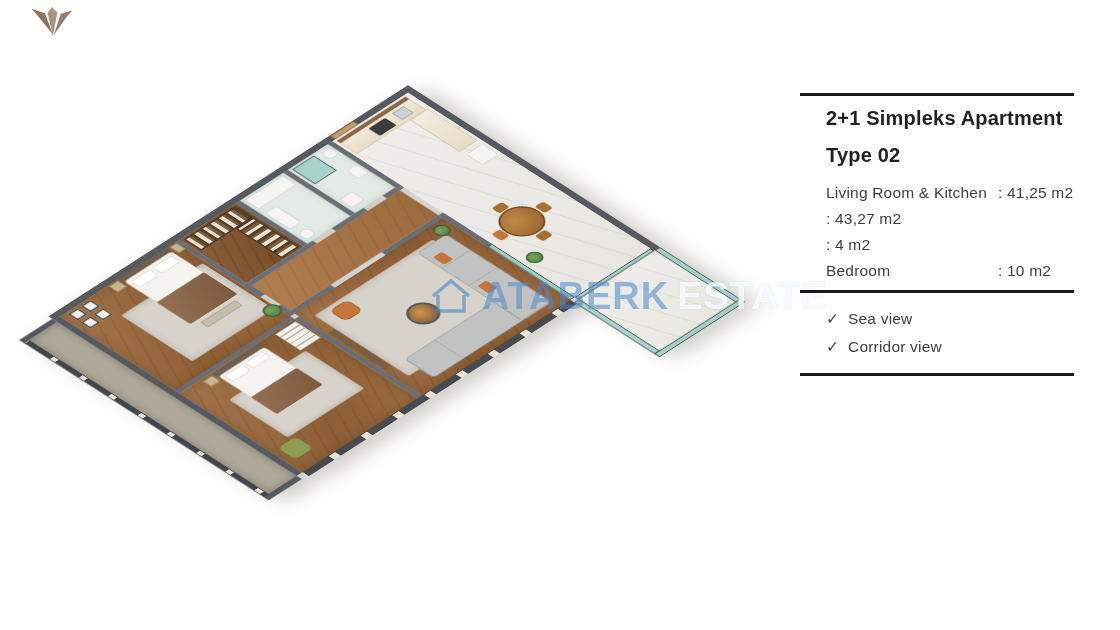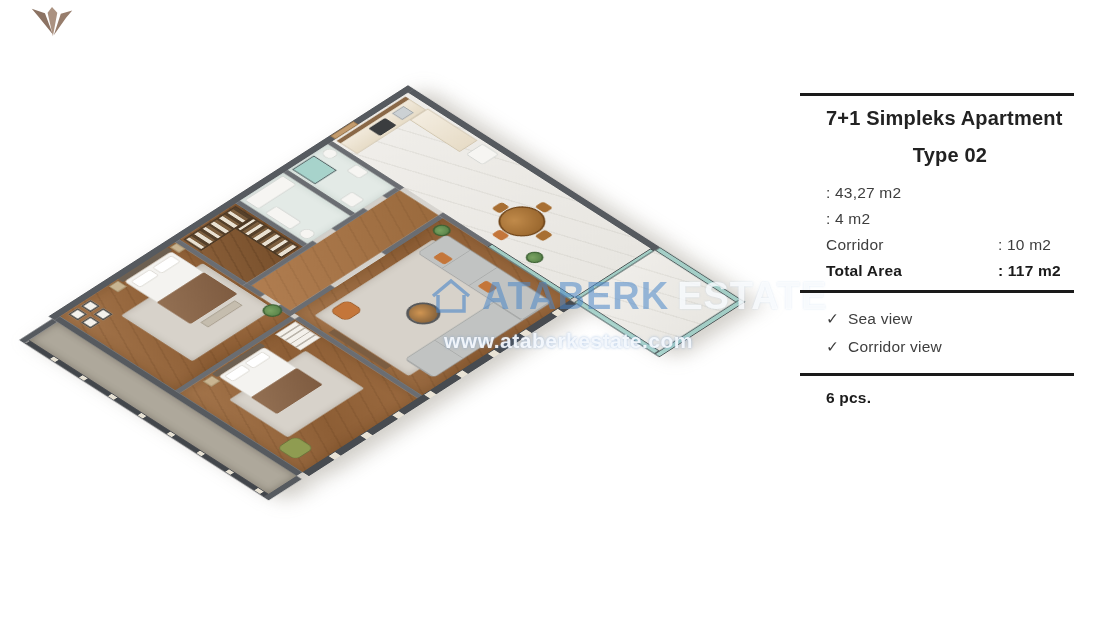--- a/index.html
+++ b/index.html
@@ -53,21 +53,21 @@
   .wm-ataberk{color:rgba(74,134,200,0.55);}
   .wm-estate{color:rgba(255,255,255,0.78);text-shadow:0 0 2px rgba(150,185,225,0.35);}
   .wm-url{margin-top:13px;margin-left:16px;font-weight:700;font-size:21px;letter-spacing:0.5px;
           color:rgba(246,250,254,0.92);text-shadow:0 0 3px rgba(105,150,205,0.55);}
 
   
   .panel{position:absolute;left:800px;top:93px;width:274px;z-index:3;color:#3e3e3e;}
   .rule{height:3px;background:#1a1a1a;}
   .panel-inner{padding-left:26px;}
   .panel-title{margin:12px 0 0;font-size:20px;font-weight:700;color:#222222;letter-spacing:0.2px;line-height:1.05;}
-  .panel-subtitle{margin:16px 0 0;font-size:20px;font-weight:700;color:#222222;letter-spacing:0.2px;line-height:1.05;text-align:center;}
+  .panel-subtitle{margin:16px 0 0;font-size:20px;font-weight:700;color:#222222;letter-spacing:0.2px;line-height:1.05;}
   .spec-rows{margin-top:14px;}
   .spec-row{display:flex;font-size:15.5px;line-height:26px;letter-spacing:0.2px;}
   .spec-label{width:172px;flex:none;}
   .spec-value{flex:1;}
   .spec-row.total{font-weight:700;color:#1b1b1b;}
   .rule2{margin-top:6px;}
   .features{margin-top:12px;}
   .feature{display:flex;font-size:15.5px;line-height:28px;letter-spacing:0.2px;}
   .feature .chk{width:22px;flex:none;}
   .rule3{margin-top:12px;}
@@ -194,43 +194,42 @@
 
   <div class="watermark">
     <div class="wm-brand">
       <svg width="46" height="40" viewBox="0 0 44 40">
         <path d="M4 20 L22 5 L40 20" fill="none" stroke="rgba(74,134,200,0.6)" stroke-width="3.5"></path>
         <path d="M9 19 V35 H35 V19" fill="none" stroke="rgba(74,134,200,0.6)" stroke-width="3.5"></path>
       </svg>
       <span class="wm-ataberk">ATABERK</span>
         <span class="wm-estate">ESTATE</span>
     </div>
-    <div class="wm-url">www.ataberkestate.com</div>
   </div>
 
   <aside class="panel">
     <div class="rule"></div>
     <div class="panel-inner">
-      <h1 class="panel-title">7+1 Simpleks Apartment</h1>
+      <h1 class="panel-title">2+1 Simpleks Apartment</h1>
       <h2 class="panel-subtitle">Type 02</h2>
 
       <div class="spec-rows">
         <div class="spec-row">
+          <span class="spec-label">Living Room &amp; Kitchen</span>
+          <span class="spec-value">: 41,25 m2</span>
+        </div>
+        <div class="spec-row">
           <span class="spec-value">: 43,27 m2</span>
         </div>
         <div class="spec-row">
           <span class="spec-value">: 4 m2</span>
         </div>
         <div class="spec-row">
-          <span class="spec-label">Corridor</span>
+          <span class="spec-label">Bedroom</span>
           <span class="spec-value">: 10 m2</span>
-        </div>
-        <div class="spec-row total">
-          <span class="spec-label">Total Area</span>
-          <span class="spec-value">: 117 m2</span>
         </div>
       </div>
     </div>
 
     <div class="rule rule2"></div>
 
     <div class="panel-inner">
       <div class="features">
         <div class="feature">
           <span class="chk">✓</span>
@@ -238,18 +237,15 @@
         </div>
         <div class="feature">
           <span class="chk">✓</span>
           <span>Corridor view</span>
         </div>
       </div>
     </div>
 
     <div class="rule rule3"></div>
 
-    <div class="panel-inner">
-      <div class="count">6 pcs.</div>
-    </div>
   </aside>
 
 </div>
 
 </body></html>

